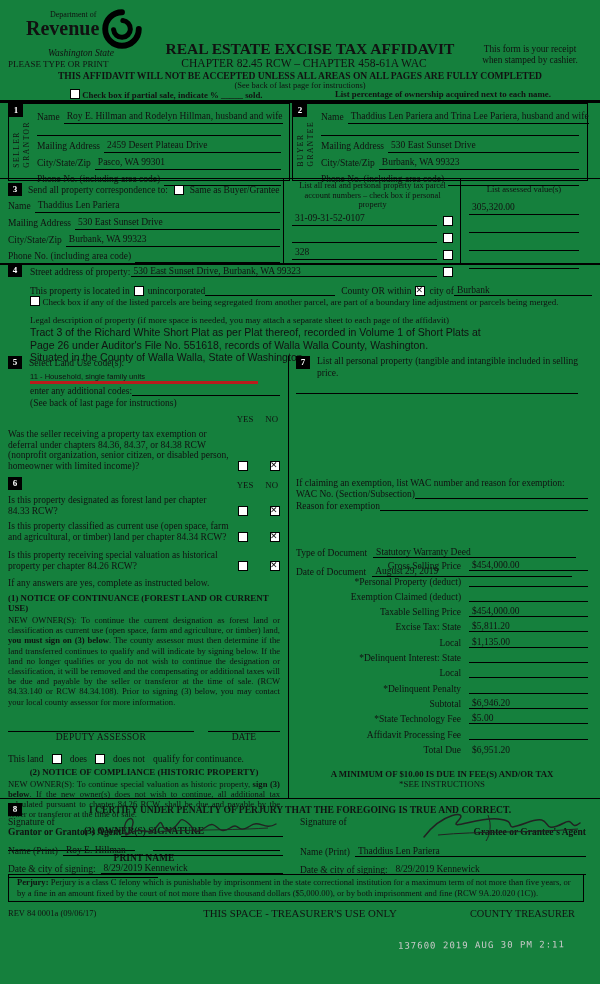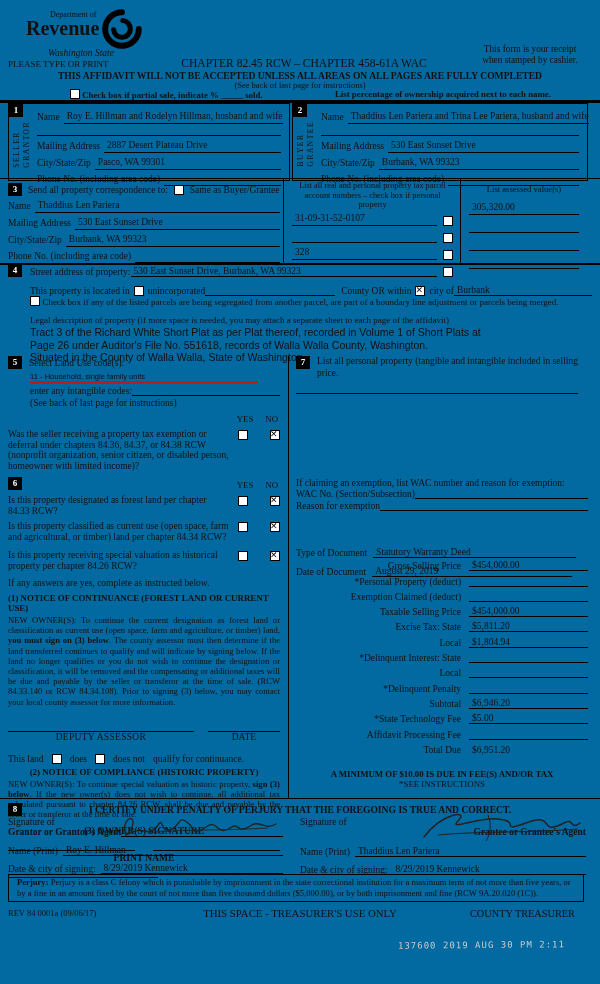--- a/index.html
+++ b/index.html
@@ -1,35 +1,35 @@
 <!DOCTYPE html>
 <html><head>
 <meta charset="utf-8">
 <style>
   html,body{margin:0;padding:0;background:#fff;}
-  .page{position:relative;width:600px;height:984px;background:#0369a1;color:#111;
+  .page{position:relative;width:600px;height:984px;background:#15803d;color:#111;
         font-family:"Liberation Serif", serif;font-size:9.5px;overflow:hidden;}
   .abs{position:absolute;}
   .b{font-weight:bold;}
   .ctr{text-align:center;}
   .sans{font-family:"Liberation Sans", sans-serif;}
   .numbox{display:inline-block;background:#000;color:#fff;font-weight:bold;
           width:14px;height:13px;line-height:13px;text-align:center;font-size:9px;}
   .cb{display:inline-block;width:8px;height:8px;border:1px solid #000;background:#fff;
       font-size:9px;line-height:8px;text-align:center;vertical-align:-1px;
       font-family:"DejaVu Sans",sans-serif;position:relative;}
   .cb.checked::before{content:"✕";position:absolute;left:-1px;top:-1px;font-size:9px;}
   .frow{display:flex;align-items:flex-end;line-height:13px;margin-top:3px;}
   .frow .lab{white-space:nowrap;padding-right:4px;}
   .uval{flex:1;border-bottom:1px solid #000;padding-left:3px;white-space:nowrap;}
   .blankrow{border-bottom:1px solid #000;height:11px;}
   .vwrap{display:flex;gap:1px;}
   .vtext{writing-mode:vertical-rl;transform:rotate(180deg);font-size:7.5px;letter-spacing:1.5px;}
   .partybox{position:absolute;top:0;bottom:0;border:1px solid #000;}
-  .qrow{display:flex;margin-top:5px;}
+  .qrow{display:flex;margin-top:5px;align-items:flex-end;}
   .qtext{flex:1;padding-right:8px;line-height:10.5px;}
   .qboxes{width:42px;display:flex;justify-content:space-between;padding-top:1px;}
   .ynhead{display:flex;justify-content:flex-end;gap:12px;font-size:8.8px;padding-right:2px;margin-top:6px;}
   .notice{font-size:8.6px;line-height:10.2px;text-align:justify;margin-top:2px;}
   .feerow{display:flex;align-items:flex-end;height:15.3px;}
   .feelabel{width:168px;text-align:right;padding-right:8px;white-space:nowrap;}
   .feeval{width:118px;border-bottom:1px solid #000;padding-left:3px;white-space:nowrap;}
   .feeval.nou{border-bottom:none;}
   .hline{position:absolute;background:#000;}
   .sigline{border-bottom:1px solid #000;}
@@ -50,20 +50,21 @@
       <span style="margin-left:2px;margin-top:-2px;">
         <svg width="42" height="42" viewBox="0 0 50 50">
           <path d="M25 5 A20 20 0 1 0 45 25" stroke="#000" stroke-width="7" fill="none" stroke-linecap="round"></path>
           <path d="M26 15 A10 10 0 1 1 15 26" stroke="#000" stroke-width="6" fill="none" stroke-linecap="round"></path>
         </svg>
       </span>
     </div>
     <div style="font-size:9.5px;font-style:italic;padding-left:22px;margin-top:-4px;">Washington State</div>
   </div>
 
+  <div class="abs ctr b" style="left:120px;right:100px;top:40px;font-size:15.5px;">REAL ESTATE EXCISE TAX AFFIDAVIT</div>
   <div class="abs ctr" style="left:108px;right:100px;top:57px;font-size:11.5px;">CHAPTER 82.45 RCW – CHAPTER 458-61A WAC</div>
 
   <div class="abs" style="right:10px;top:44px;width:120px;text-align:center;font-size:9.3px;line-height:11px;">
     <div>This form is your receipt</div>
     <div>when stamped by cashier.</div>
   </div>
 
   <div class="abs" style="left:8px;top:59px;font-size:9px;">PLEASE TYPE OR PRINT</div>
 
   <div class="abs ctr b" style="left:0;right:0;top:70px;font-size:9.6px;">THIS AFFIDAVIT WILL NOT BE ACCEPTED UNLESS ALL AREAS ON ALL PAGES ARE FULLY COMPLETED</div>
@@ -84,21 +85,21 @@
         <span class="vtext">GRANTOR</span>
       </div>
       <div style="margin-left:28px;margin-right:8px;padding-top:3px;">
         <div class="frow">
             <span class="lab">Name</span>
           <span class="uval">Roy E. Hillman and Rodelyn Hillman, husband and wife</span>
           </div>
         <div class="blankrow"></div>
         <div class="frow">
             <span class="lab">Mailing Address</span>
-          <span class="uval">2887 Desert Plateau Drive</span>
+          <span class="uval">2459 Desert Plateau Drive</span>
           </div>
         <div class="frow">
             <span class="lab">City/State/Zip</span>
           <span class="uval">Pasco, WA 99301</span>
           </div>
         <div class="frow">
             <span class="lab">Phone No. (including area code)</span>
           <span class="uval"></span>
           </div>
       </div>
@@ -227,21 +228,21 @@
 
   <div class="hline" style="left:288px;top:356px;width:1px;height:442px;"></div>
 
   <div class="abs" style="left:8px;top:356px;width:272px;">
     <div style="display:flex;align-items:center;gap:7px;">
       <span class="numbox">5</span>
       <span>Select Land Use code(s):</span>
     </div>
     <div class="sans" style="margin-left:22px;font-size:7.6px;border-bottom:3px solid #b91c1c;width:228px;margin-top:3px;">11 - Household, single family units</div>
     <div style="margin-left:22px;display:flex;align-items:flex-end;margin-top:2px;">
-      <span>enter any intangible codes:</span>
+      <span>enter any additional codes:</span>
       <span class="sigline" style="flex:1;"></span>
     </div>
     <div style="margin-left:22px;margin-top:2px;">(See back of last page for instructions)</div>
 
     <div class="ynhead">
       <span>YES</span>
       <span>NO</span>
     </div>
     <div class="qrow">
       <div class="qtext">Was the seller receiving a property tax exemption or deferral under chapters 84.36, 84.37, or 84.38 RCW (nonprofit organization, senior citizen, or disabled person, homeowner with limited income)?</div>
@@ -364,21 +365,21 @@
     <div class="feerow">
         <span class="feelabel">Taxable Selling Price</span>
         <span class="feeval">$454,000.00</span>
       </div>
     <div class="feerow">
         <span class="feelabel">Excise Tax: State</span>
         <span class="feeval">$5,811.20</span>
       </div>
     <div class="feerow">
         <span class="feelabel">Local</span>
-        <span class="feeval">$1,804.94</span>
+        <span class="feeval">$1,135.00</span>
       </div>
     <div class="feerow">
         <span class="feelabel">*Delinquent Interest: State</span>
         <span class="feeval"></span>
       </div>
     <div class="feerow">
         <span class="feelabel">Local</span>
         <span class="feeval"></span>
       </div>
     <div class="feerow">

